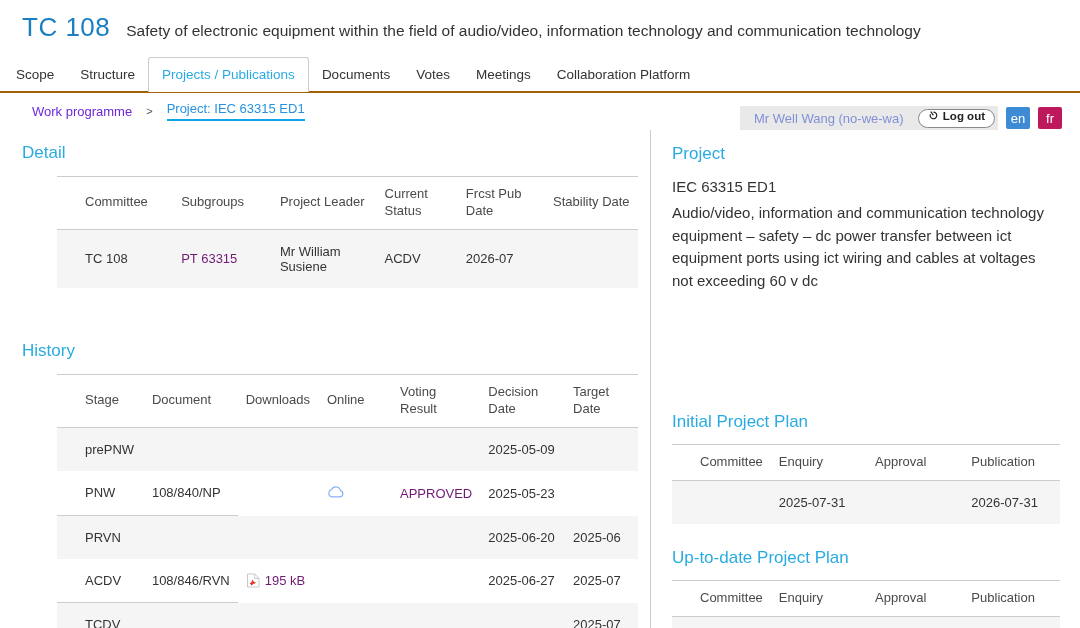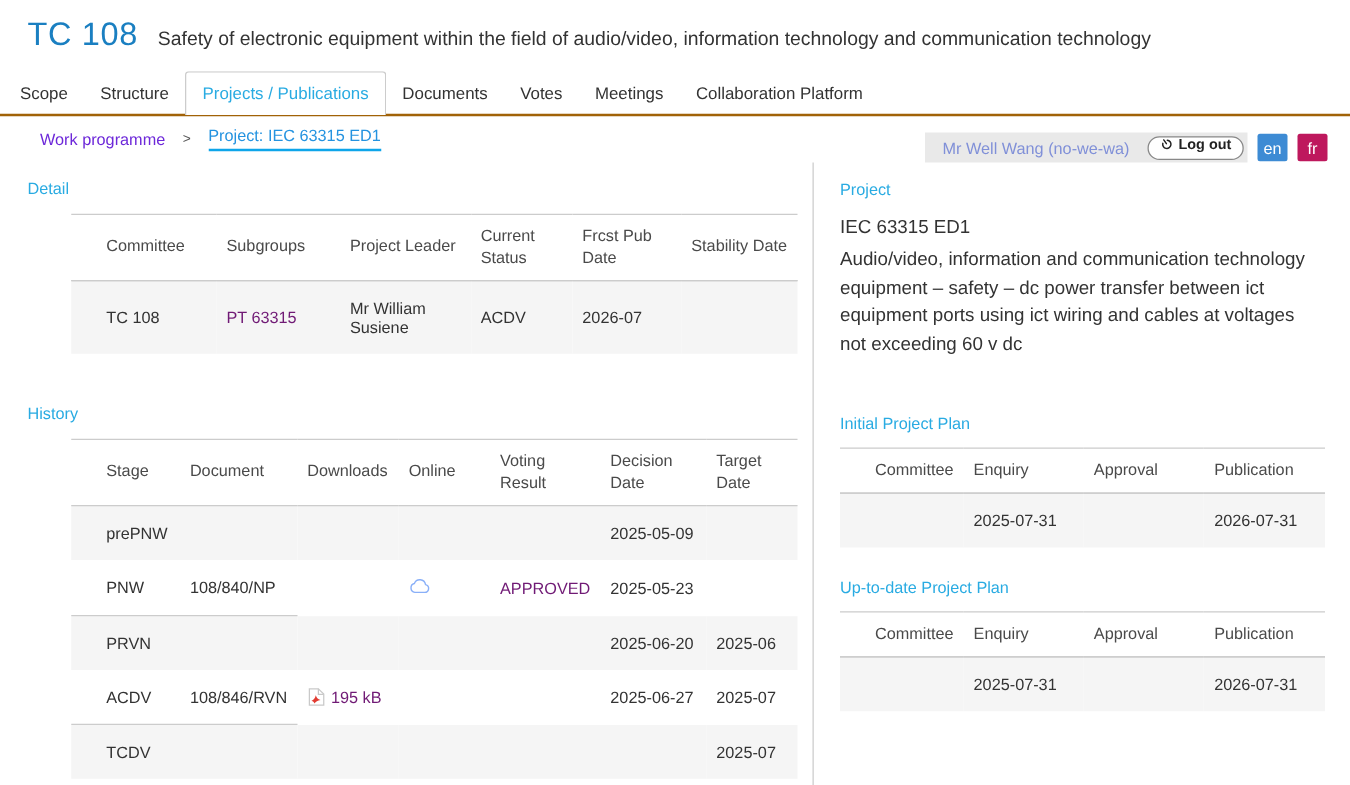--- a/index.html
+++ b/index.html
@@ -37,24 +37,24 @@
   .logout-btn { display:flex; align-items:flex-start; gap:4px; background:#fff; border:1px solid #888;
     border-radius:11px; height:19px; padding:0 9px; font-size:11.5px; font-weight:bold; color:#222;
     cursor:pointer; }
   .lang-btn { width:24px; height:22px; border:none; border-radius:2px; color:#fff; font-size:13px;
     display:flex; align-items:center; justify-content:center; cursor:pointer;
     font-family:"Liberation Sans",sans-serif; }
   .lang-en { background:#3d8bd4; }
   .lang-fr { background:#be185d; }
 
   
-  .sec-h { font-size:13px; color:#29abe2; }
+  .sec-h { font-size:17px; color:#29abe2; }
   .left .sec-h { padding-left:0; margin-left:0; }
   .h-detail { margin:22px 0 0 0; }
-  .h-history { margin:40px 0 0 0; }
+  .h-history { margin:53px 0 0 0; }
 
   
   table { border-collapse:collapse; font-size:13px; }
   .ltable { margin:13px 0 0 35px; width:581px; }
   .rtable { margin:12px 0 0 0; width:100%; }
   thead tr { border-top:1px solid #ccc; border-bottom:1px solid #ccc; }
   th { font-weight:normal; color:#4a4a4a; text-align:left; vertical-align:middle;
     padding:9px 8px; line-height:1.3; }
   td { padding:14px 8px; color:#333; vertical-align:middle; }
   th:first-child, td:first-child { padding-left:28px; }
@@ -71,21 +71,21 @@
   .t-history th:nth-child(1){width:15%;} .t-history th:nth-child(2){width:15%;}
   .t-history th:nth-child(3){width:14%;} .t-history th:nth-child(4){width:13%;}
   .t-history th:nth-child(5){width:15%;} .t-history th:nth-child(6){width:15%;}
   .t-history th:nth-child(7){width:13%;}
   
   .t-plan th { width:25%; }
 
   
   .proj-ref { font-size:15px; margin-top:14px; }
   .proj-desc { font-size:15px; line-height:1.5; margin-top:7px; max-width:400px; }
-  .h-initial { margin-top:44px; }
+  .h-initial { margin-top:120px; }
   .h-uptodate { margin-top:24px; }
 
   .dl-cell { display:flex; align-items:center; gap:5px; }
   .icon-cloud, .icon-pdf { display:inline-flex; }
 </style>
 </head>
 <body>
 
 <div class="hdr">
   <div class="hdr-title">TC 108</div>

